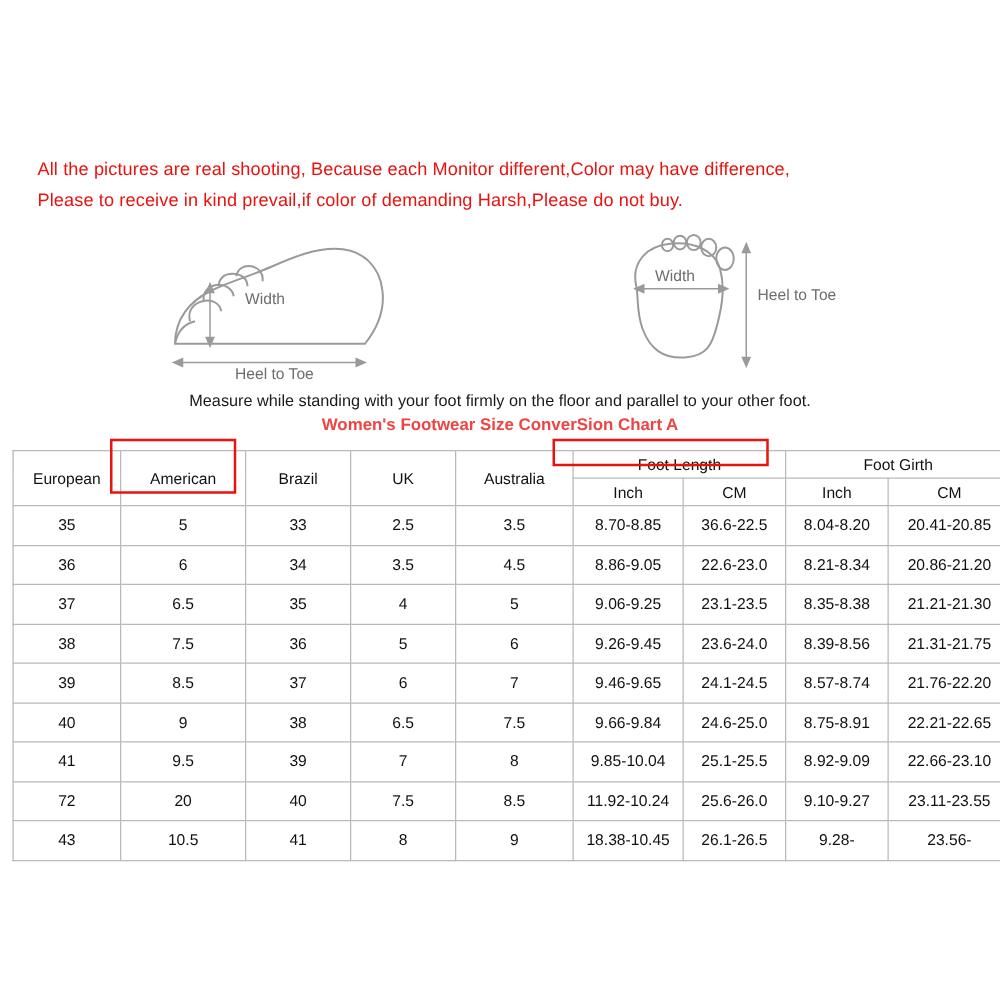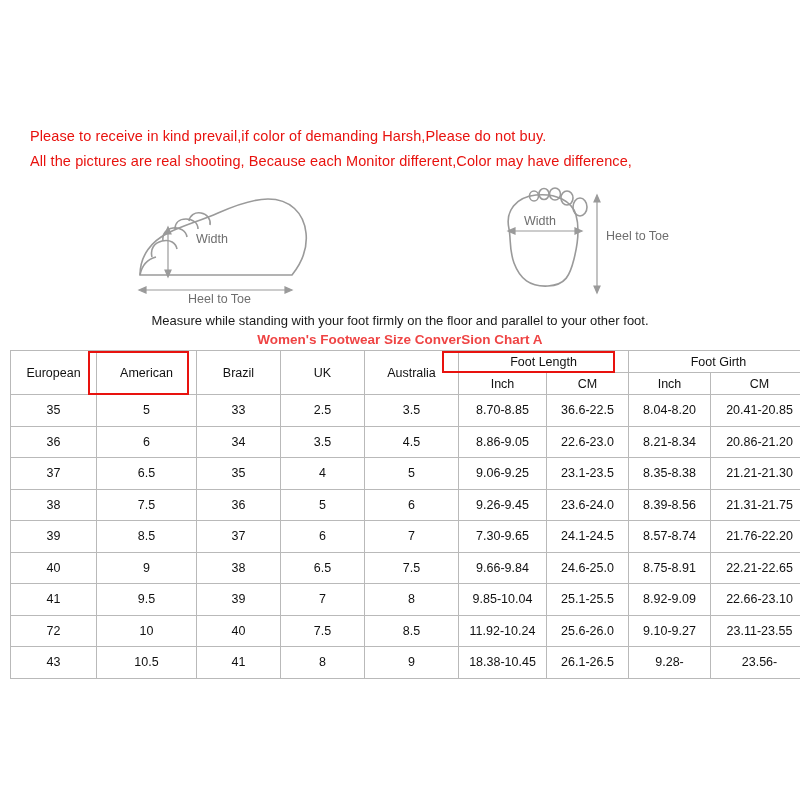--- a/index.html
+++ b/index.html
@@ -60,21 +60,21 @@
     text-align: center;
     font-size: 13.5px;
     font-weight: bold;
     color: #ef4444;
   }
 
   
   .table-wrap {
     position: absolute;
     left: 10px;
-    top: 350px;
+    top: 360px;
     width: 780px;
   }
   table.size-chart {
     border-collapse: collapse;
     width: 780px;
     table-layout: fixed;
     font-size: 12.5px;
   }
   table.size-chart th,
   table.size-chart td {
@@ -124,22 +124,22 @@
   }
 
   svg { display: block; }
 </style>
 </head>
 <body>
 
 <div class="page">
 
   <div class="disclaimer">
+    <div>All the pictures are real shooting, Because each Monitor different,Color may have difference,</div>
     <div>Please to receive in kind prevail,if color of demanding Harsh,Please do not buy.</div>
-    <div>All the pictures are real shooting, Because each Monitor different,Color may have difference,</div>
   </div>
 
   <div class="diagrams">
     <svg width="800" height="130" viewBox="0 0 800 130">
 
       <g fill="none" stroke="#9a9a9a" stroke-width="1.6">
         <path d="M140,90 C140,70 152,56 168,48 C184,40 200,36 218,28 C236,20 252,14 268,14
                  C290,14 304,28 306,48 C308,66 300,80 292,90 L140,90 Z"></path>
         <path d="M140,90 C142,80 148,74 156,72"></path>
         <path d="M152,72 C150,64 154,58 162,56 C170,54 176,58 177,64"></path>
@@ -265,21 +265,21 @@
             <td>23.6-24.0</td>
             <td>8.39-8.56</td>
             <td>21.31-21.75</td>
           </tr>
           <tr>
             <td>39</td>
             <td>8.5</td>
             <td>37</td>
             <td>6</td>
             <td>7</td>
-            <td>7.30-9.65</td>
+            <td>9.46-9.65</td>
             <td>24.1-24.5</td>
             <td>8.57-8.74</td>
             <td>21.76-22.20</td>
           </tr>
           <tr>
             <td>40</td>
             <td>9</td>
             <td>38</td>
             <td>6.5</td>
             <td>7.5</td>
@@ -294,21 +294,21 @@
             <td>39</td>
             <td>7</td>
             <td>8</td>
             <td>9.85-10.04</td>
             <td>25.1-25.5</td>
             <td>8.92-9.09</td>
             <td>22.66-23.10</td>
           </tr>
           <tr>
             <td>72</td>
-            <td>10</td>
+            <td>20</td>
             <td>40</td>
             <td>7.5</td>
             <td>8.5</td>
             <td>11.92-10.24</td>
             <td>25.6-26.0</td>
             <td>9.10-9.27</td>
             <td>23.11-23.55</td>
           </tr>
           <tr>
             <td>43</td>

